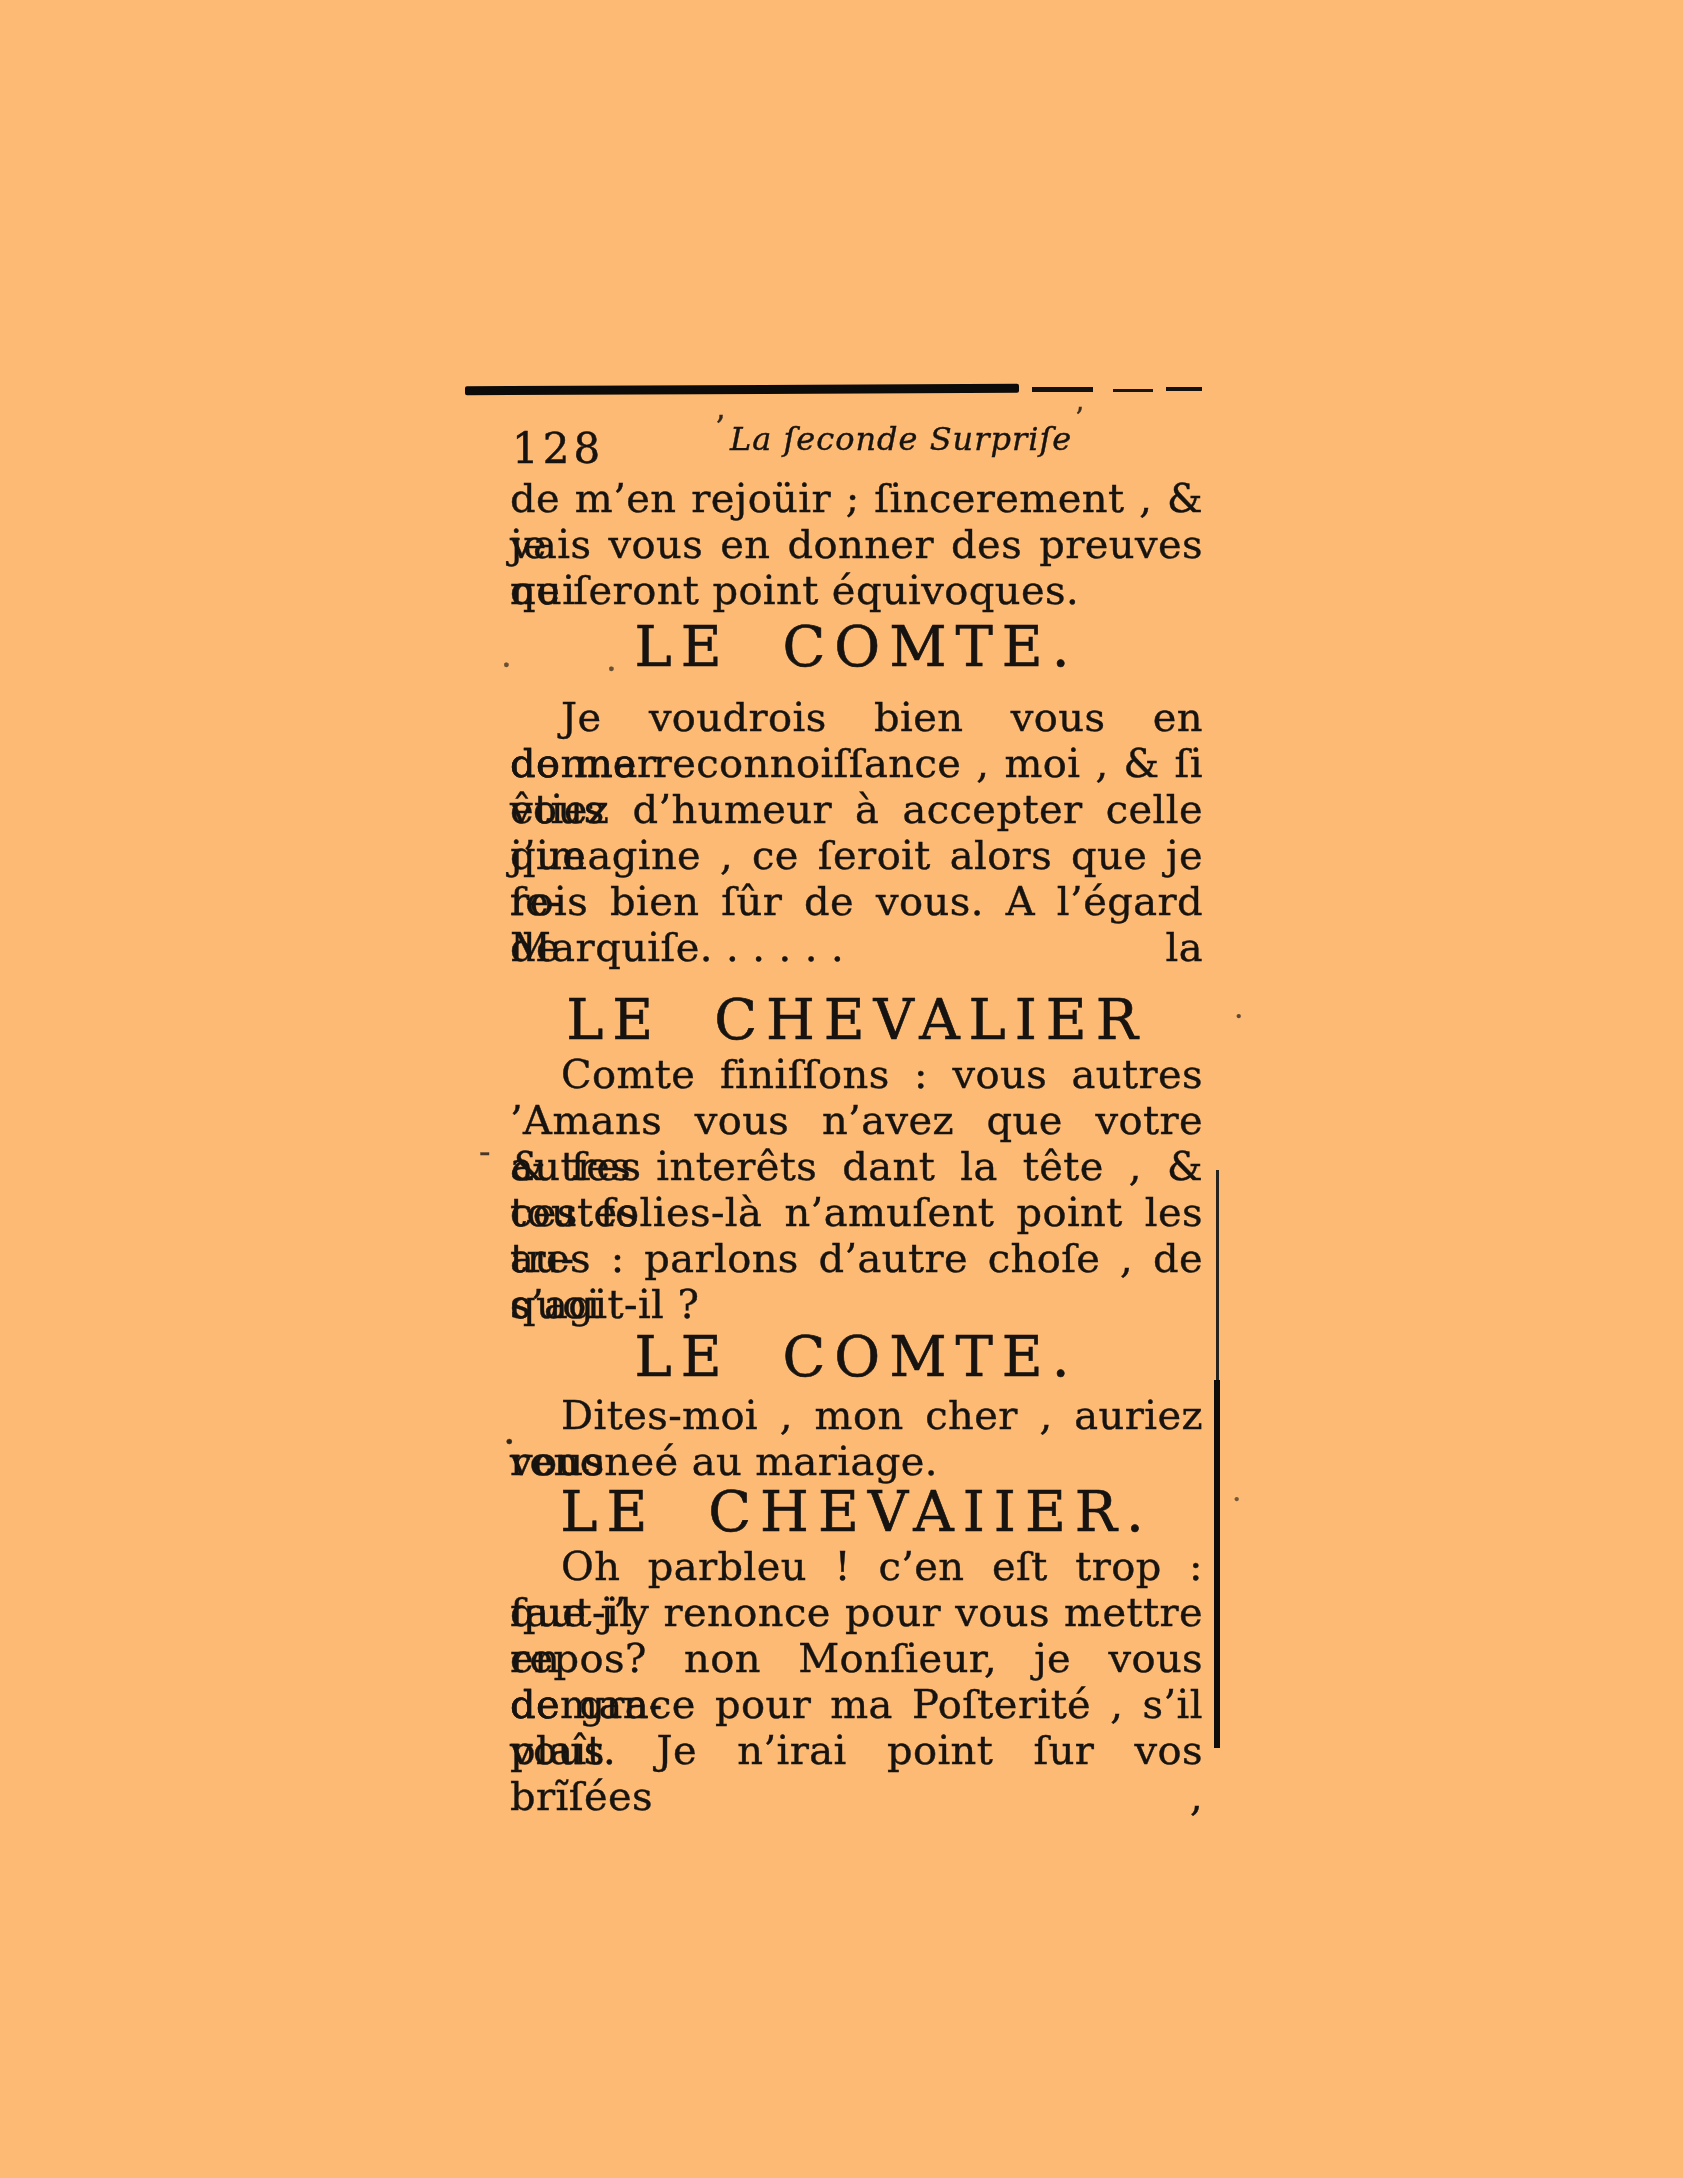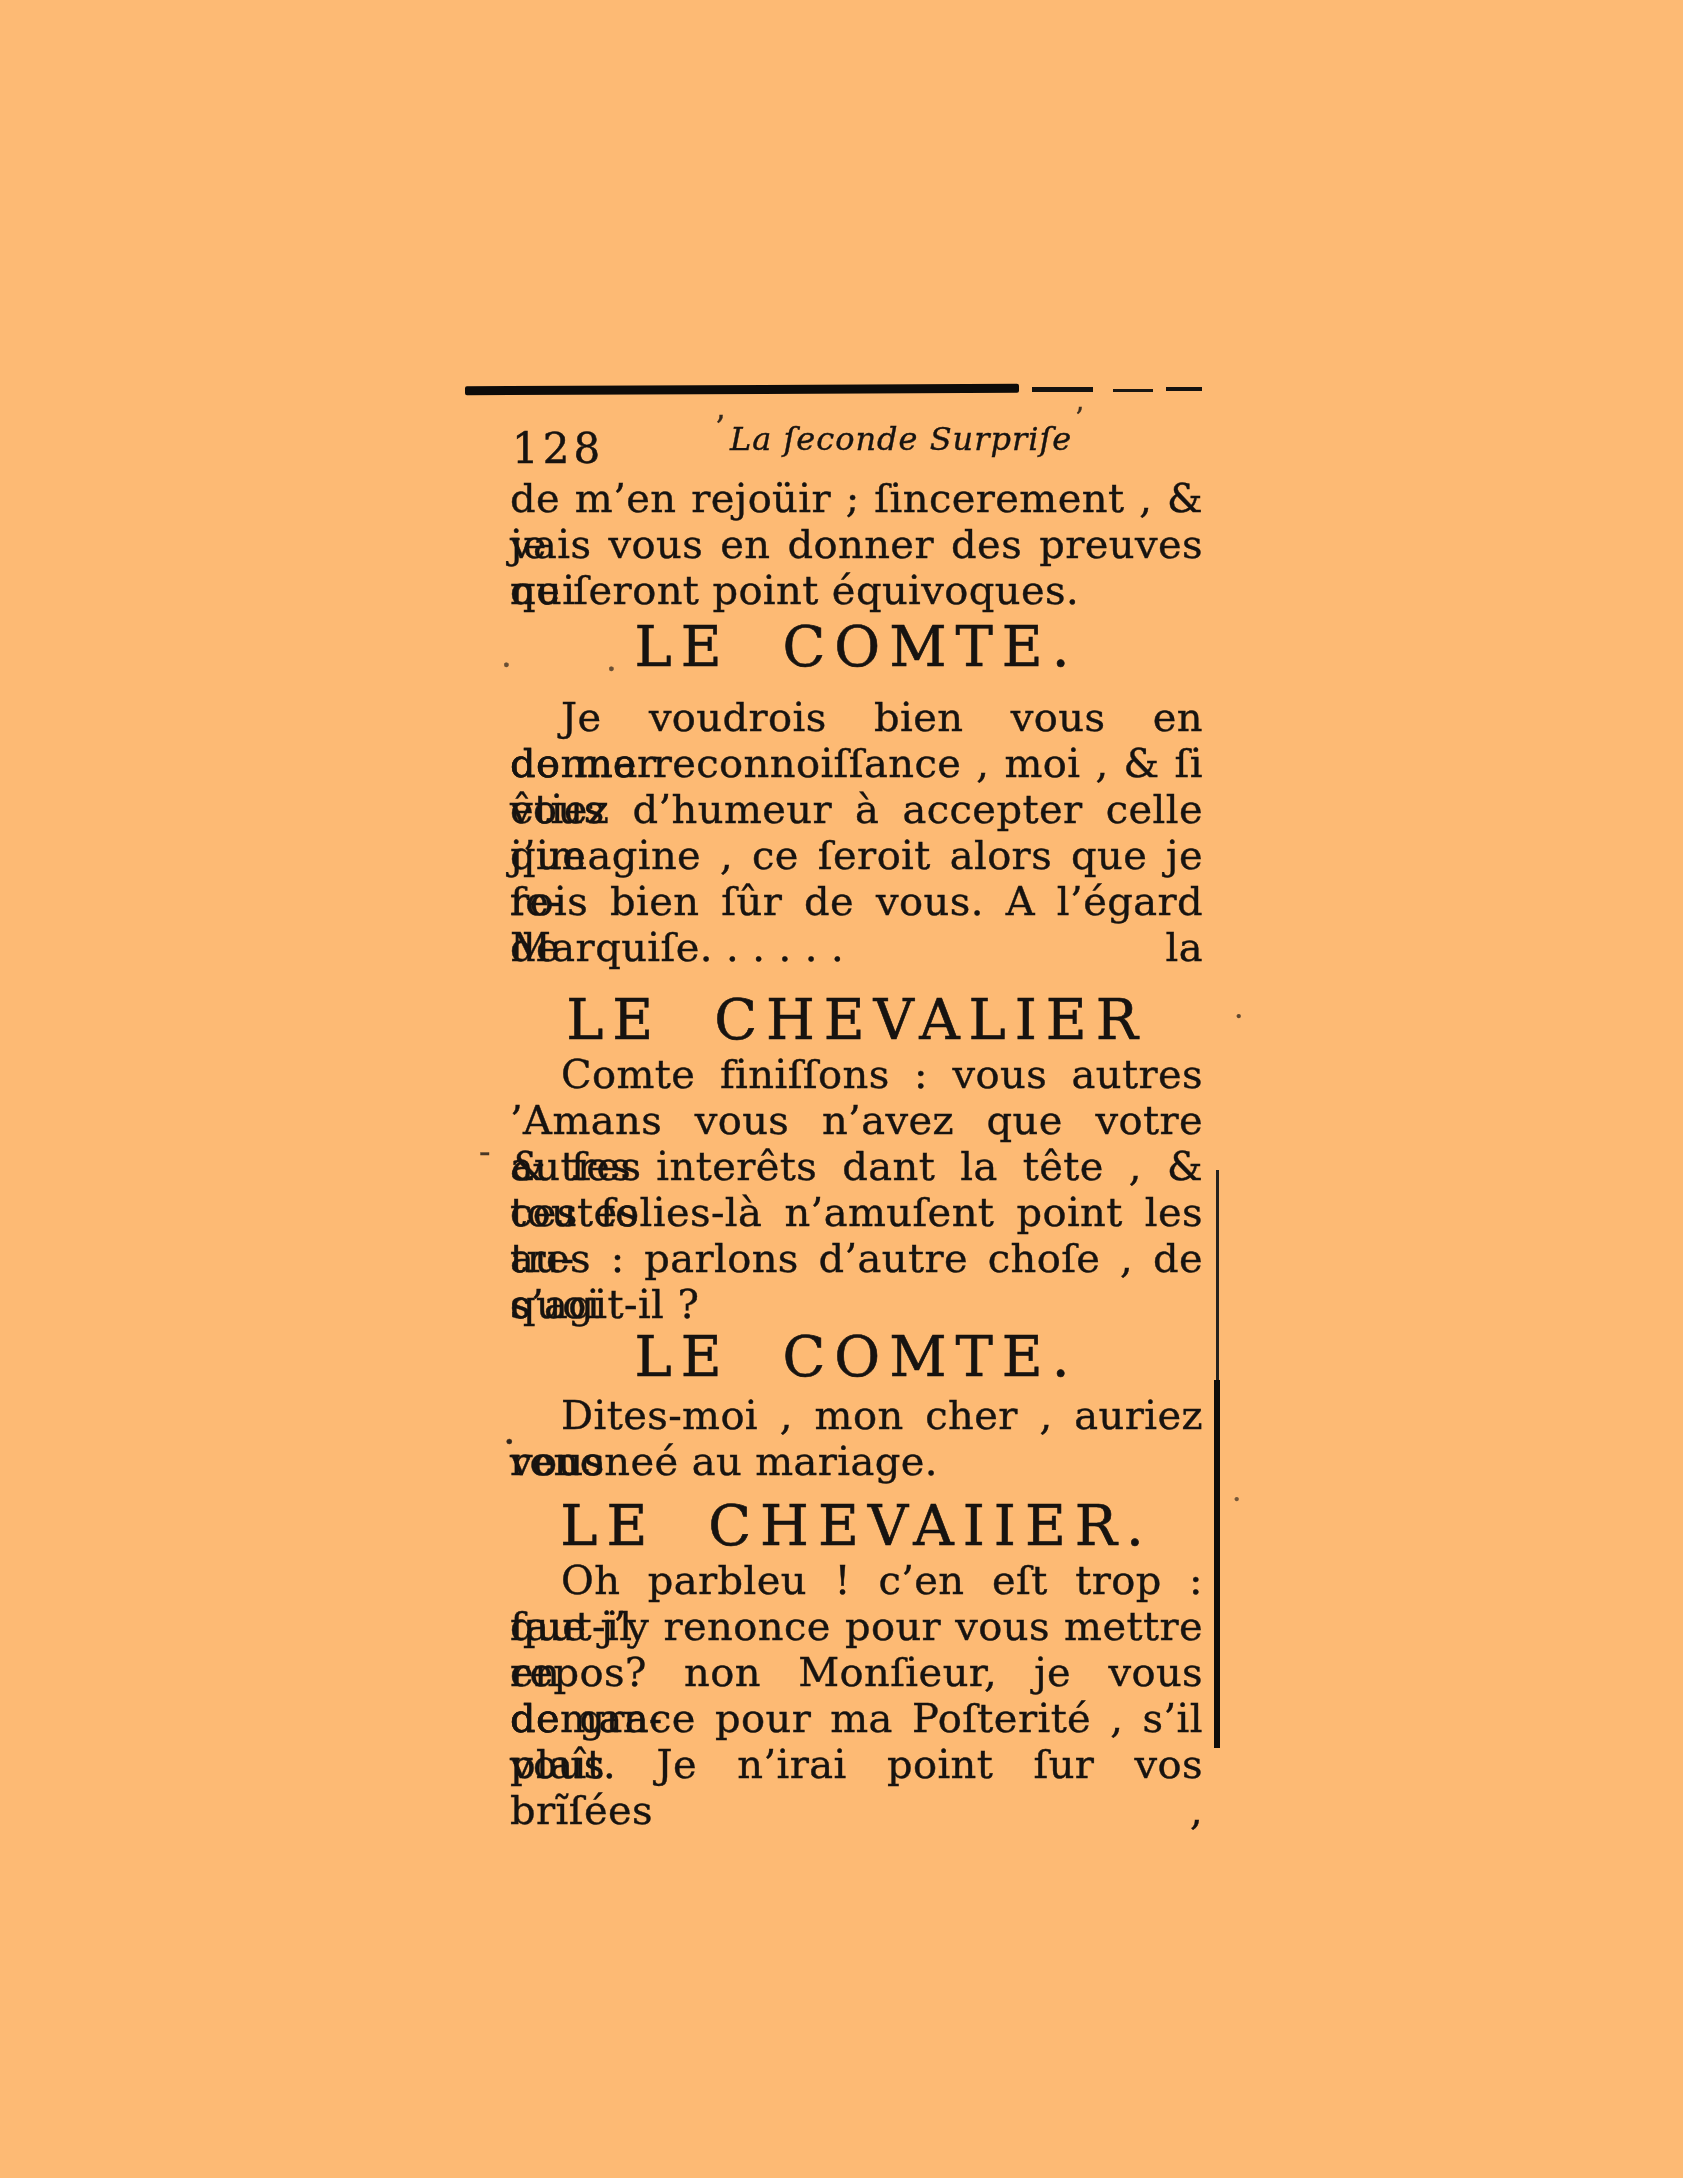--- a/index.html
+++ b/index.html
@@ -76,21 +76,21 @@
     -webkit-text-stroke: 0.6px #15120f;
   }
 
   
   .blocks > :nth-child(2) { margin-top: 6px; }
   .blocks > :nth-child(3) { margin-top: 20px; }
   .blocks > :nth-child(4) { margin-top: 22px; }
   .blocks > :nth-child(5) { margin-top: 4px; }
   .blocks > :nth-child(6) { margin-top: 2px; }
   .blocks > :nth-child(7) { margin-top: 8px; }
-  .blocks > :nth-child(8) { margin-top: 14px; }
+  .blocks > :nth-child(8) { }
   .blocks > :nth-child(9) { margin-top: 4px; }
 
   .mark {
     position: absolute;
     font-size: 34px;
     color: #1b1713;
     -webkit-text-stroke: 0.4px #1b1713;
   }
 </style>
 </head>

